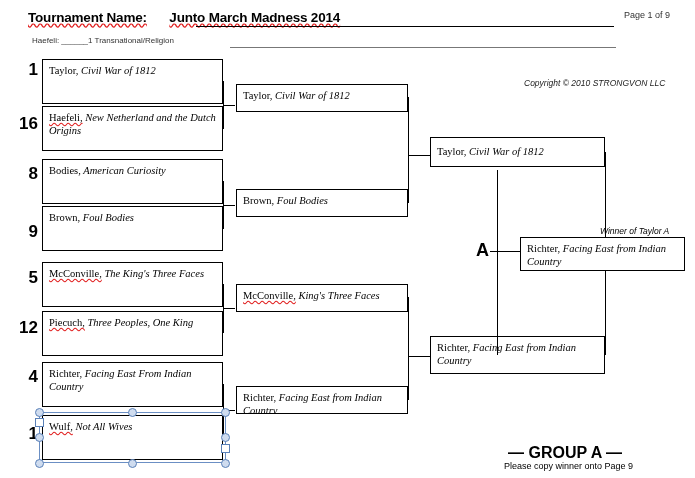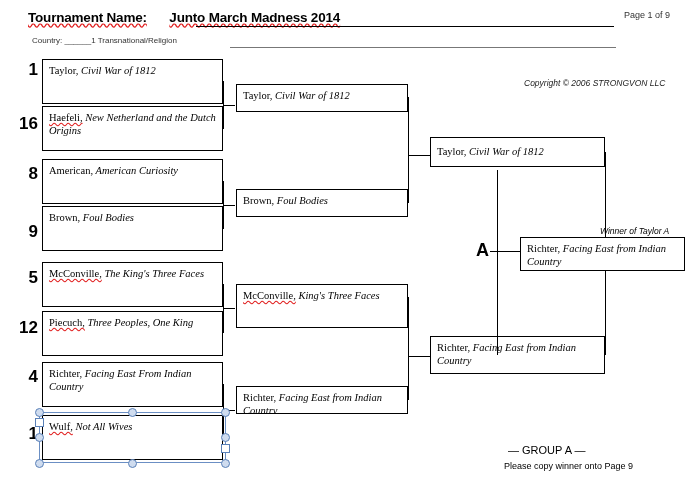--- a/index.html
+++ b/index.html
@@ -31,61 +31,61 @@
   .ln.v{width:1.3px;}
   .ln.h{height:1.3px;}
 
   
   #sel-frame{border:1px solid #6b8fc4;box-sizing:border-box;background:transparent;}
   .h-circ{width:9px;height:9px;border-radius:50%;background:#cfdcef;border:1.4px solid #5b81b8;
           box-sizing:border-box;}
   .h-sq{width:9px;height:9px;background:#ffffff;border:1.4px solid #5b81b8;box-sizing:border-box;}
 
   
-  #grp-label{left:508px;top:444px;font-family:"Liberation Sans",sans-serif;font-weight:normal;
-             font-size:11px;white-space:nowrap;}
+  #grp-label{left:508px;top:444px;font-family:"Liberation Sans",sans-serif;font-weight:bold;
+             font-size:16px;white-space:nowrap;}
   #grp-note{left:504px;top:461px;font-family:"Liberation Sans",sans-serif;
             font-size:9px;white-space:nowrap;}
   #winner-cap{left:600px;top:226px;font-family:"Liberation Sans",sans-serif;font-style:italic;
               font-size:8.5px;white-space:nowrap;}
   #grpA{left:476px;top:240px;font-family:"Liberation Sans",sans-serif;font-weight:bold;font-size:18px;}
 </style>
 </head>
 <body>
 
 <div class="abs" id="hdr-title">
   <span class="sq">Tournament Name:</span><span style="letter-spacing:0;">&nbsp;&nbsp;&nbsp;&nbsp;&nbsp;&nbsp;</span><span class="sq">Junto March Madness 2014</span>
 </div>
 <div class="abs" id="hdr-underline"></div>
 <div class="abs" id="hdr-page">Page 1 of 9</div>
 
 <div class="abs" id="div-row">
-  <span>Country:</span><span>&nbsp;______</span><span>1 Transnational/Religion</span>
+  <span>Haefeli:</span><span>&nbsp;______</span><span>1 Transnational/Religion</span>
 </div>
 <div class="abs" id="div-underline"></div>
 
-<div class="abs" id="copyright">Copyright © 2006 STRONGVON LLC</div>
+<div class="abs" id="copyright">Copyright © 2010 STRONGVON LLC</div>
 
 <div class="abs seed" style="left:12px;top:60px;">1</div>
 <div class="abs seed" style="left:12px;top:114px;">16</div>
 <div class="abs seed" style="left:12px;top:164px;">8</div>
 <div class="abs seed" style="left:12px;top:222px;">9</div>
 <div class="abs seed" style="left:12px;top:268px;">5</div>
 <div class="abs seed" style="left:12px;top:318px;">12</div>
 <div class="abs seed" style="left:12px;top:367px;">4</div>
 <div class="abs seed" style="left:12px;top:424px;">1</div>
 
 <div class="abs box" style="left:42px;top:59px;width:181px;height:45px;">
   <span>Taylor,</span><span class="ital"> Civil War of 1812</span>
 </div>
 <div class="abs box" style="left:42px;top:106px;width:181px;height:45px;">
   <span class="sq">Haefeli,</span><span class="ital"> New Netherland and the Dutch Origins</span>
 </div>
 <div class="abs box" style="left:42px;top:159px;width:181px;height:45px;">
-  <span>American,</span><span class="ital"> American Curiosity</span>
+  <span>Bodies,</span><span class="ital"> American Curiosity</span>
 </div>
 <div class="abs box" style="left:42px;top:206px;width:181px;height:45px;">
   <span>Brown,</span><span class="ital"> Foul Bodies</span>
 </div>
 <div class="abs box" style="left:42px;top:262px;width:181px;height:45px;">
   <span class="sq">McConville,</span><span class="ital"> The King's Three Faces</span>
 </div>
 <div class="abs box" style="left:42px;top:311px;width:181px;height:45px;">
   <span class="sq">Piecuch,</span><span class="ital"> Three Peoples, One King</span>
 </div>
@@ -104,21 +104,21 @@
 <div class="abs ln h" style="left:223px;top:308px;width:12px;"></div>
 <div class="abs ln v" style="left:223px;top:384px;height:53px;"></div>
 <div class="abs ln h" style="left:223px;top:410px;width:12px;"></div>
 
 <div class="abs box" style="left:236px;top:84px;width:172px;height:28px;">
   <span>Taylor,</span><span class="ital"> Civil War of 1812</span>
 </div>
 <div class="abs box" style="left:236px;top:189px;width:172px;height:28px;">
   <span>Brown,</span><span class="ital"> Foul Bodies</span>
 </div>
-<div class="abs box" style="left:236px;top:284px;width:172px;height:44px;">
+<div class="abs box" style="left:236px;top:284px;width:172px;height:28px;">
   <span class="sq">McConville,</span><span class="ital"> King's Three Faces</span>
 </div>
 <div class="abs box" style="left:236px;top:386px;width:172px;height:28px;">
   <span>Richter,</span><span class="ital"> Facing East from Indian Country</span>
 </div>
 
 <div class="abs ln v" style="left:408px;top:97px;height:106px;"></div>
 <div class="abs ln h" style="left:408px;top:155px;width:22px;"></div>
 <div class="abs ln v" style="left:408px;top:297px;height:103px;"></div>
 <div class="abs ln h" style="left:408px;top:356px;width:22px;"></div>

